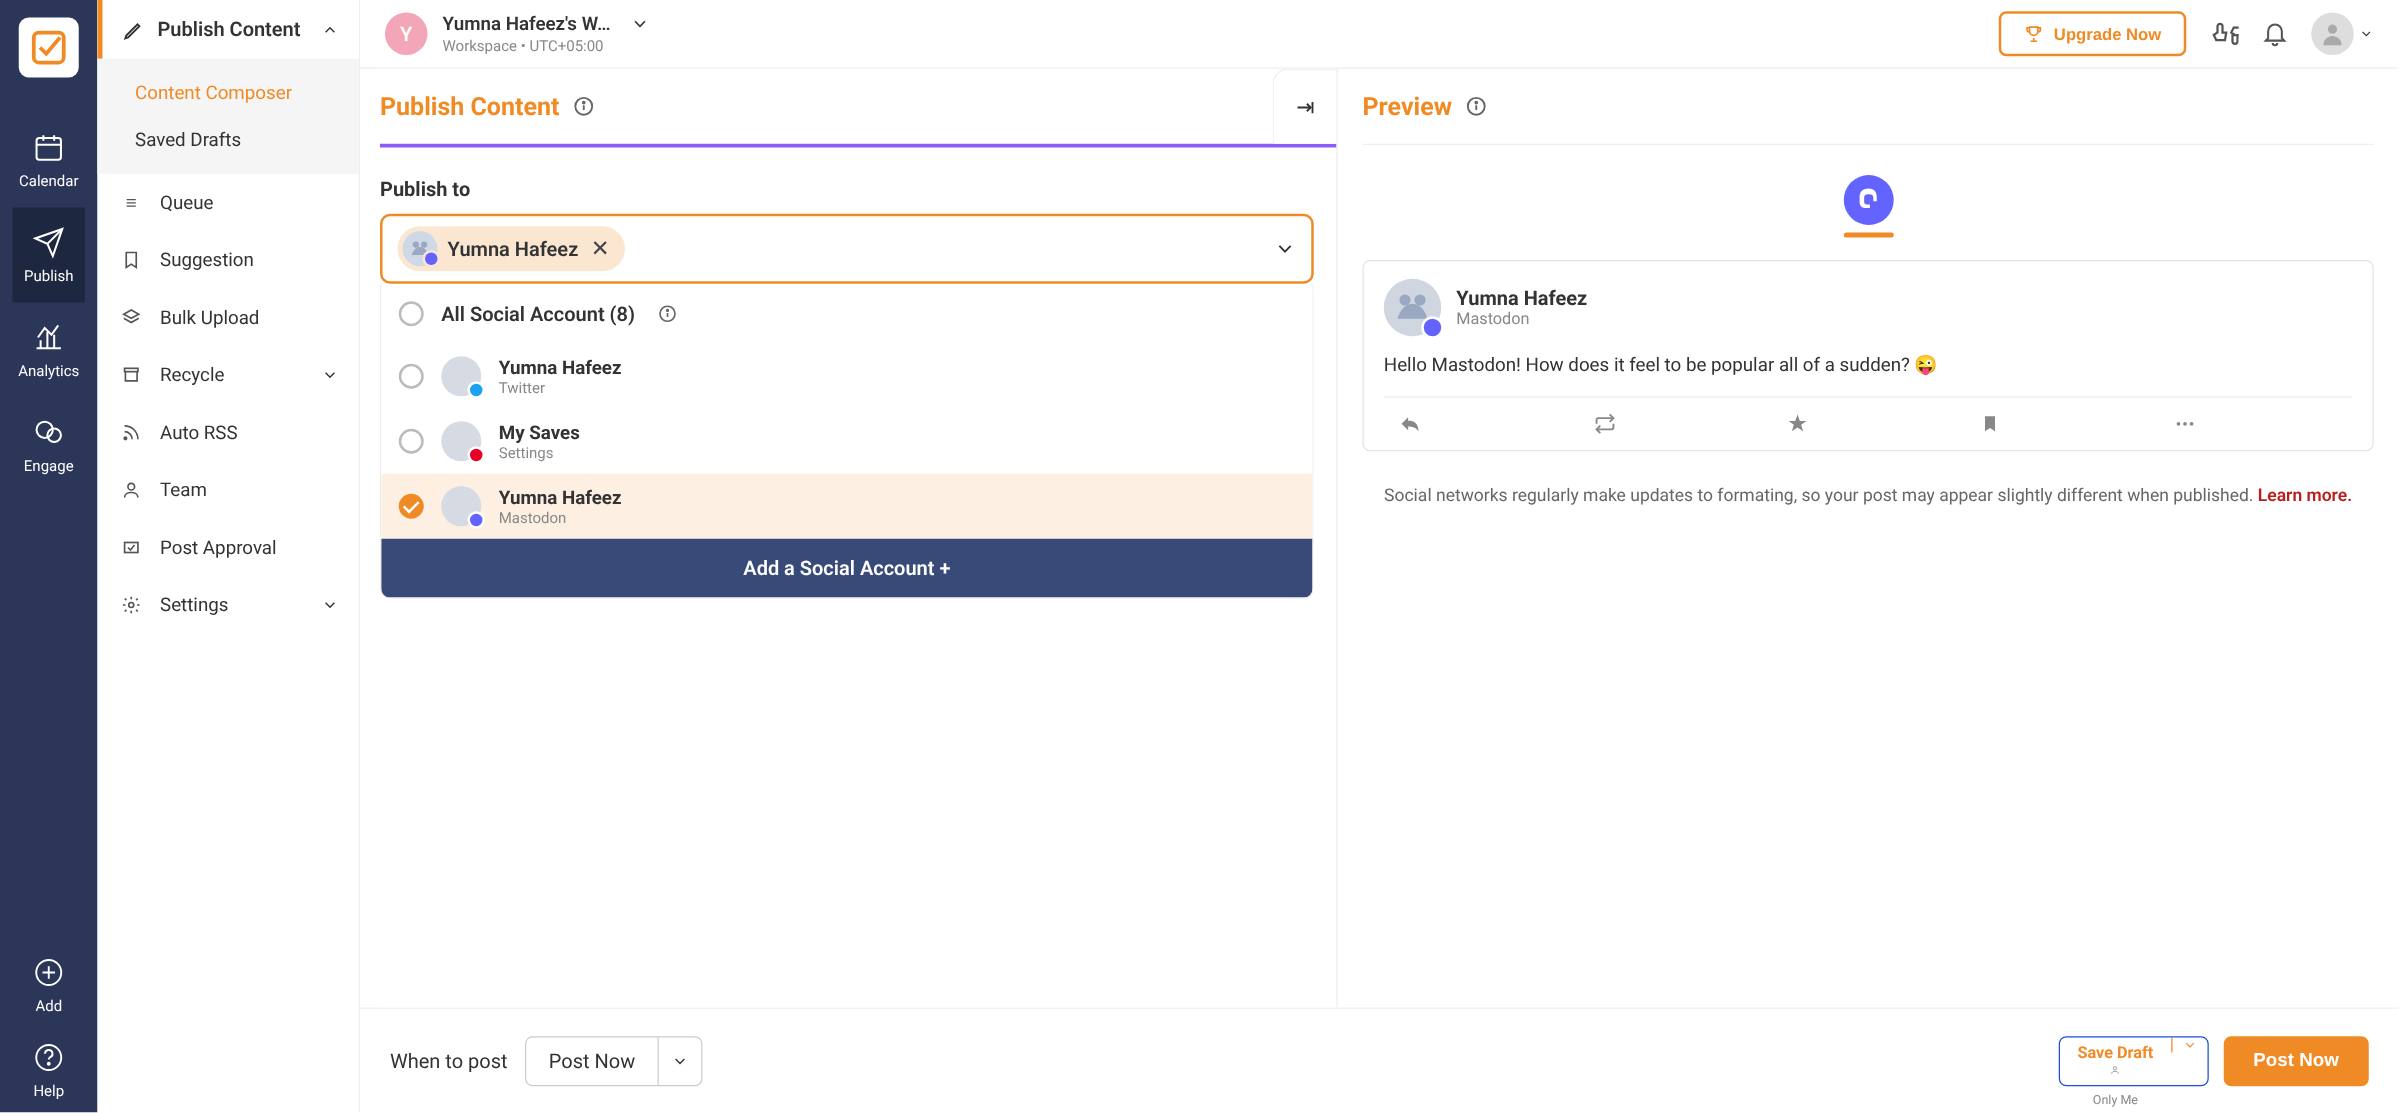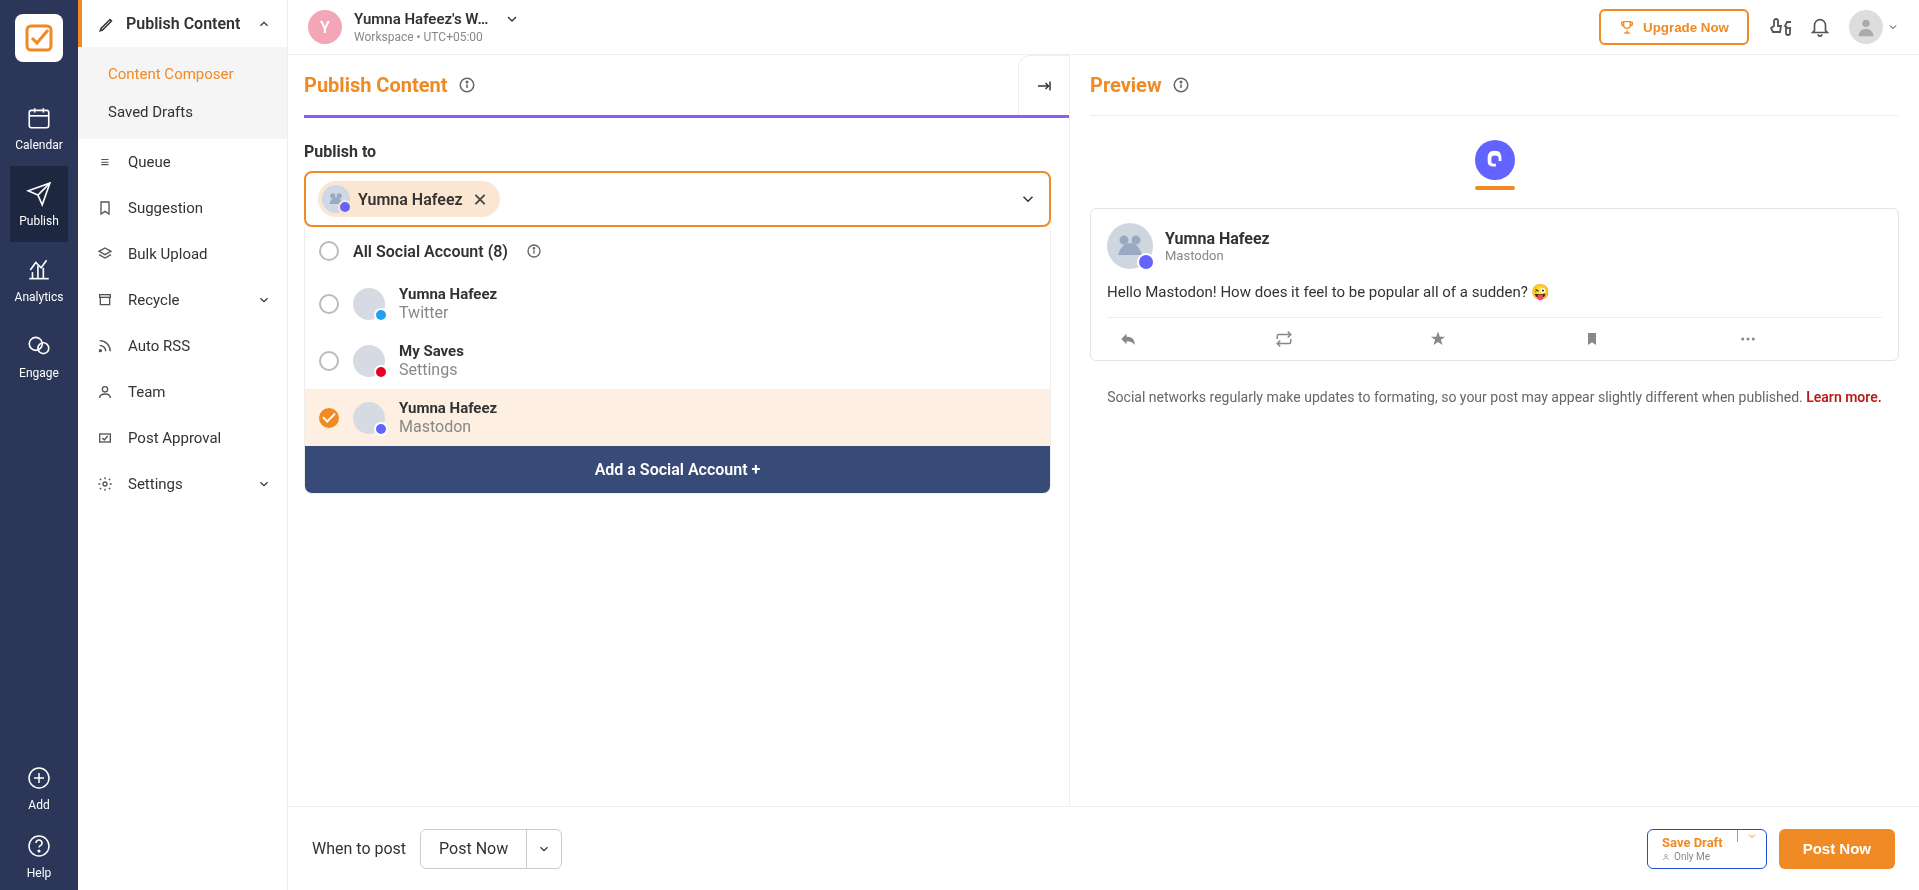--- a/index.html
+++ b/index.html
@@ -62,21 +62,21 @@
 .acct-row.tall { padding: 14px 14px; }
 .radio { width: 20px; height: 20px; border: 2px solid #bbb; border-radius: 50%; cursor: pointer; flex-shrink: 0; }
 .radio.checked { border-color: #f08a24; background: #f08a24; display: flex; align-items: center; justify-content: center; }
 .radio.checked::after { content: ""; display: block; width: 10px; height: 5px; border-left: 2px solid #fff; border-bottom: 2px solid #fff; transform: rotate(-45deg) translate(1px,-1px); }
 .acct-av { width: 32px; height: 32px; border-radius: 50%; background: #d6dbe3; position: relative; flex-shrink: 0; }
 .acct-av .net { position: absolute; bottom: -2px; right: -3px; width: 14px; height: 14px; border-radius: 50%; border: 2px solid #fff; }
 .net.tw { background: #1da1f2; }
 .net.pin { background: #e60023; }
 .net.mast { background: #6364ff; }
 .acct-name { font-weight: 700; font-size: 15px; }
-.acct-net { font-size: 16px; color: #888; }
+.acct-net { font-size: 12px; color: #888; }
 .acct-row.sel { background: #fdf0e3; }
 .add-acct { background: #384a78; color: #fff; text-align: center; padding: 14px; font-weight: 600; cursor: pointer; }
 
 
 .preview { flex: 1; padding: 0 20px; display: flex; flex-direction: column; }
 .preview .panel-header { padding-left: 0; }
 .prev-body { border-top: 1px solid #eee; padding-top: 24px; }
 .net-tab { display: flex; flex-direction: column; align-items: center; margin-bottom: 18px; }
 .net-tab .circ { width: 40px; height: 40px; border-radius: 50%; background: #6364ff; display: flex; align-items: center; justify-content: center; color: #fff; font-weight: 700; }
 .net-tab .under { width: 40px; height: 4px; background: #f08a24; margin-top: 6px; border-radius: 2px; }
@@ -95,21 +95,21 @@
 
 .footer { height: 84px; border-top: 1px solid #eee; display: flex; align-items: center; padding: 0 24px; }
 .footer .when-label { font-size: 16px; margin-right: 14px; }
 .dd-btn { border: 1px solid #ccc; border-radius: 6px; display: flex; align-items: stretch; height: 40px; cursor: pointer; }
 .dd-btn .dd-main { padding: 0 18px; display: flex; align-items: center; }
 .dd-btn .dd-arr { border-left: 1px solid #ccc; padding: 0 10px; display: flex; align-items: center; }
 .footer .right { margin-left: auto; display: flex; gap: 12px; }
 .save-draft { border: 1px solid #1d4ed8; border-radius: 6px; display: flex; align-items: flex-start; height: 40px; cursor: pointer; }
 .save-draft .sd-main { padding: 6px 14px; display: flex; flex-direction: column; justify-content: center; }
 .save-draft .sd-title { color: #f08a24; font-weight: 700; font-size: 13px; line-height: 1; }
-.save-draft .sd-sub { font-size: 10px; color: #888; line-height: 1; display: flex; align-items: center; gap: 4px; margin-top: 3px; }
+.save-draft .sd-sub { font-size: 10px; color: #888; line-height: 1; display: flex; align-items: center; gap: 16px; margin-top: 3px; flex-direction: column; }
 .save-draft .sd-arr { border-left: 1px solid #f08a24; padding: 0 8px; display: flex; align-items: center; color: #f08a24; }
 .btn-primary { background: #f08a24; color: #fff; border: none; border-radius: 6px; padding: 0 24px; font-weight: 700; font-size: 15px; height: 40px; cursor: pointer; }
 
 svg { display: block; }
 </style>
 </head>
 <body>
 
 <div class="app">
 

